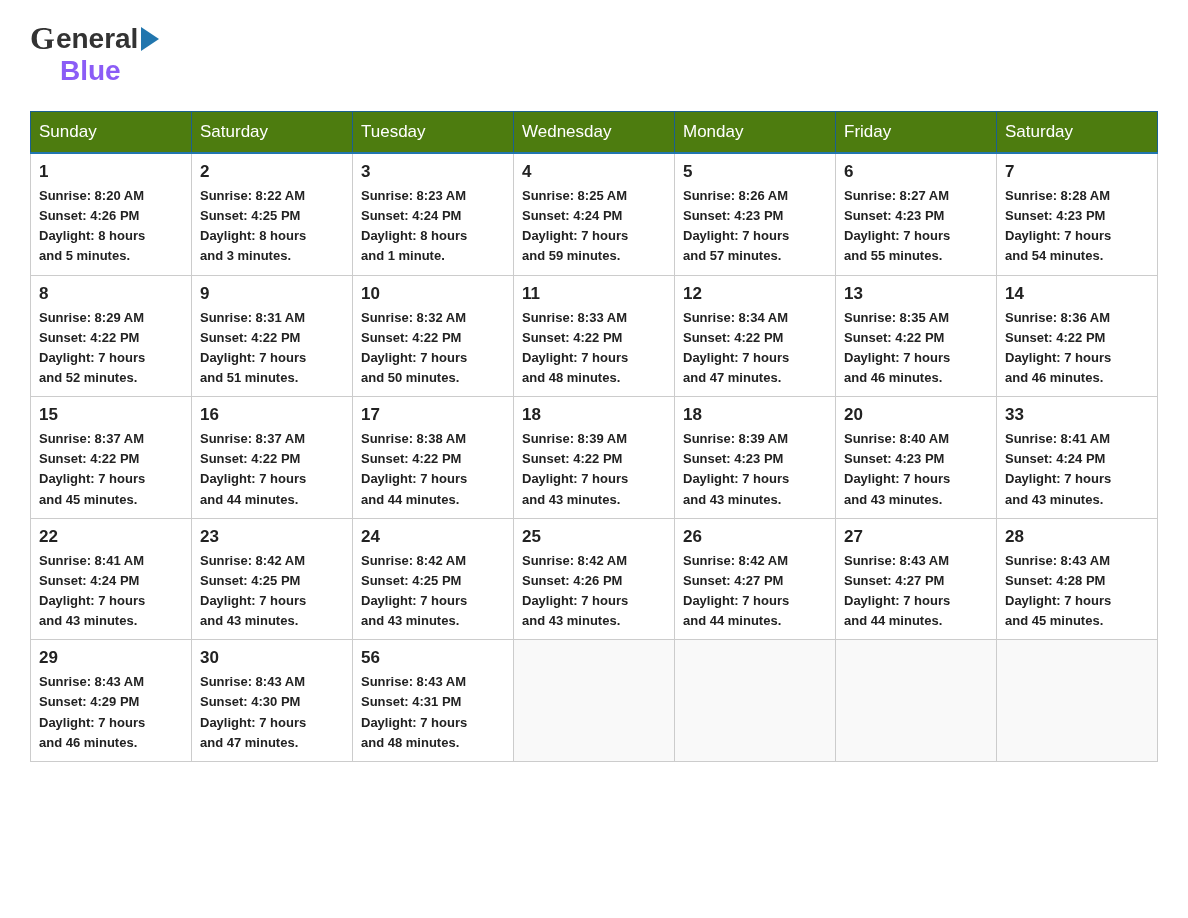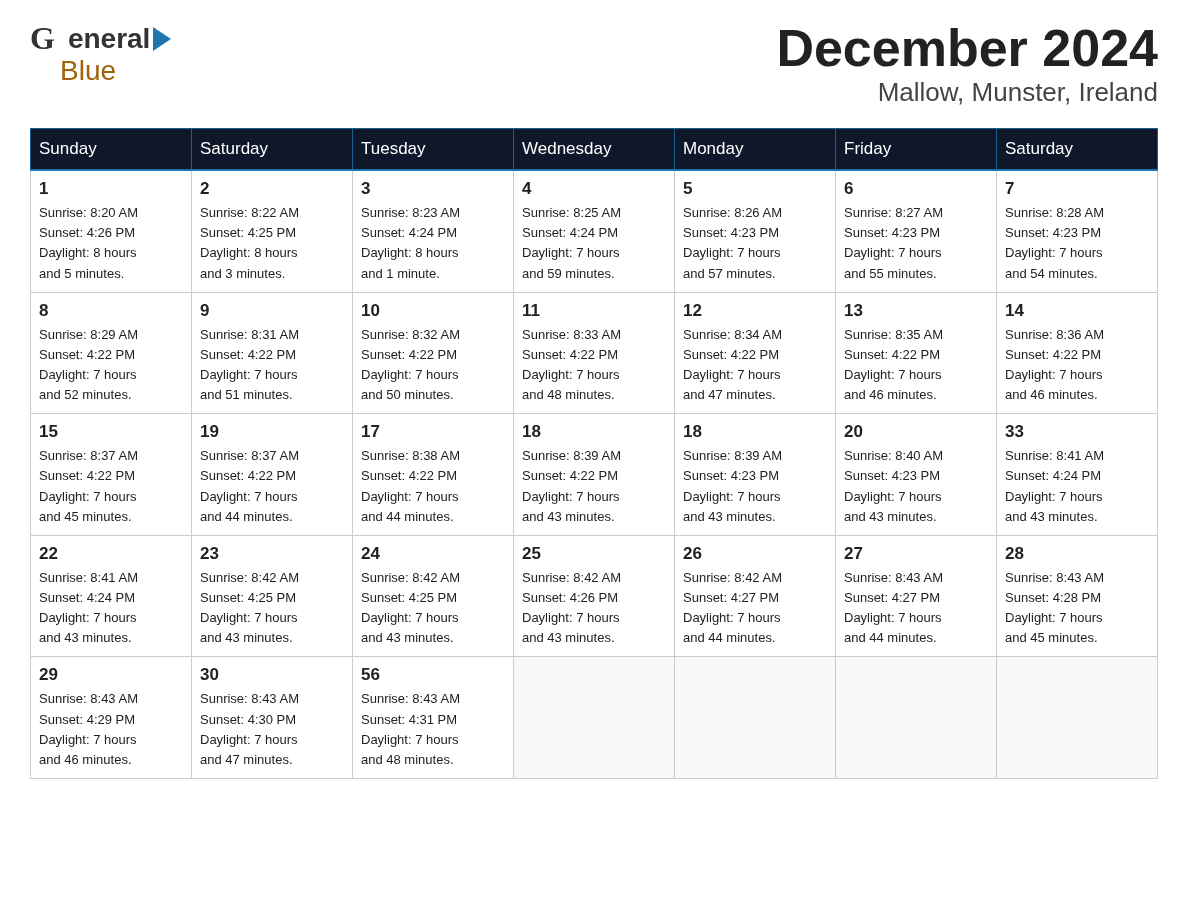--- a/index.html
+++ b/index.html
@@ -34,21 +34,21 @@
       font-size: 26px;
       font-weight: normal;
       color: #444;
     }
     .calendar {
       width: 100%;
       border-collapse: collapse;
       border: 1px solid #999;
     }
     .calendar thead tr th {
-      background-color: #0f172a;
+      background-color: #4d7c0f;
       color: #fff;
       padding: 10px 8px;
       font-size: 17px;
       font-weight: normal;
       text-align: left;
       border: 1px solid #1a5f8f;
     }
     .calendar tbody tr td {
       vertical-align: top;
       padding: 8px;
@@ -63,44 +63,41 @@
       font-size: 17px;
       font-weight: bold;
       display: block;
       margin-bottom: 4px;
       color: #222;
     }
     .calendar tbody tr td .day-info {
       font-size: 13px;
       line-height: 1.55;
       color: #222;
+      font-weight: bold;
     }
     .calendar tbody tr:first-child td {
       border-top: 2px solid #2176ae;
     }
     .calendar tbody tr td.empty {
       background: #f9f9f9;
     }
   </style>
 </head>
 <body>
 
 <div class="header">
   <div class="logo">
     <div style="display:flex; align-items:center;">
       <span style="font-size:32px; font-weight:bold; color:#333; font-family:Georgia,serif;">G</span>
-      <span style="font-size:28px; font-weight:bold; color:#333; font-family:Arial,sans-serif; margin-left:13px;">eneral</span>
+      <span style="font-size:28px; font-weight:bold; color:#333; font-family:Arial,sans-serif; margin-left:1px;">eneral</span>
       <span style="display:inline-block; width:0; height:0; border-left:18px solid #2176ae; border-top:12px solid transparent; border-bottom:12px solid transparent; margin-left:3px; vertical-align:middle;"></span>
     </div>
-    <div style="font-size:28px; font-weight:normal; color:#a16207; font-family:Arial,sans-serif; margin-top:-2px; padding-left:30px;">Blue</div>
+    <div style="font-size:28px; font-weight:bold; color:#8b5cf6; font-family:Arial,sans-serif; margin-top:-2px; padding-left:30px;">Blue</div>
     <div style="height:2px; background:#2176ae; margin-top:2px;"></div>
-  </div>
-  <div class="title-block">
-    <h1>December 2024</h1>
-    <h2>Mallow, Munster, Ireland</h2>
   </div>
 </div>
 
 <table class="calendar">
   <thead>
     <tr>
     <th>Sunday</th>
         <th>Saturday</th>
         <th>Tuesday</th>
         <th>Wednesday</th>
@@ -169,21 +166,21 @@
           <span class="day-num">14</span>
           <div class="day-info">Sunrise: 8:36 AM<br>Sunset: 4:22 PM<br>Daylight: 7 hours<br>and 46 minutes.</div>
         </td>
       </tr>
       <tr>
         <td>
           <span class="day-num">15</span>
           <div class="day-info">Sunrise: 8:37 AM<br>Sunset: 4:22 PM<br>Daylight: 7 hours<br>and 45 minutes.</div>
         </td>
         <td>
-          <span class="day-num">19</span>
+          <span class="day-num">16</span>
           <div class="day-info">Sunrise: 8:37 AM<br>Sunset: 4:22 PM<br>Daylight: 7 hours<br>and 44 minutes.</div>
         </td>
         <td>
           <span class="day-num">17</span>
           <div class="day-info">Sunrise: 8:38 AM<br>Sunset: 4:22 PM<br>Daylight: 7 hours<br>and 44 minutes.</div>
         </td>
         <td>
           <span class="day-num">18</span>
           <div class="day-info">Sunrise: 8:39 AM<br>Sunset: 4:22 PM<br>Daylight: 7 hours<br>and 43 minutes.</div>
         </td>

